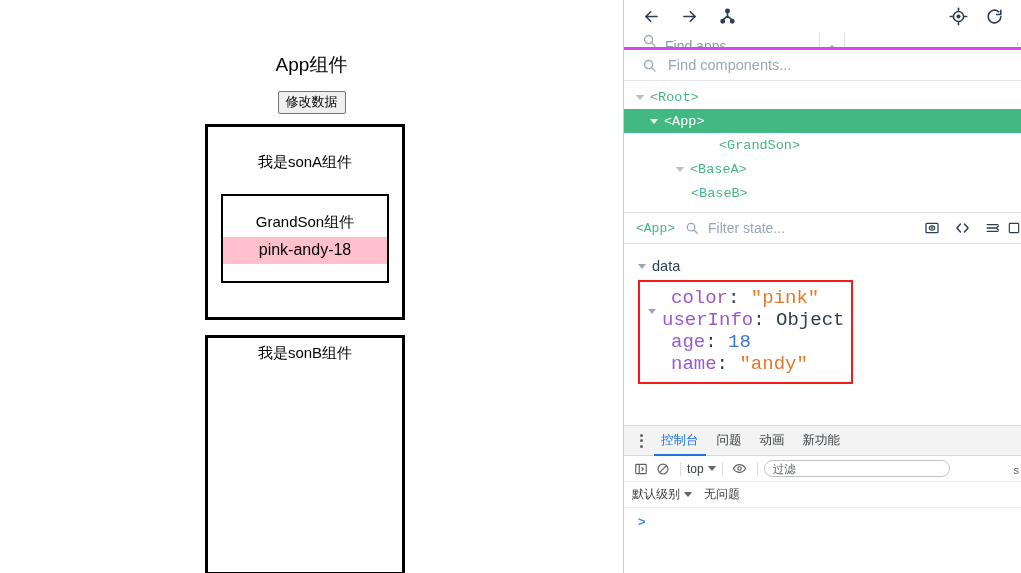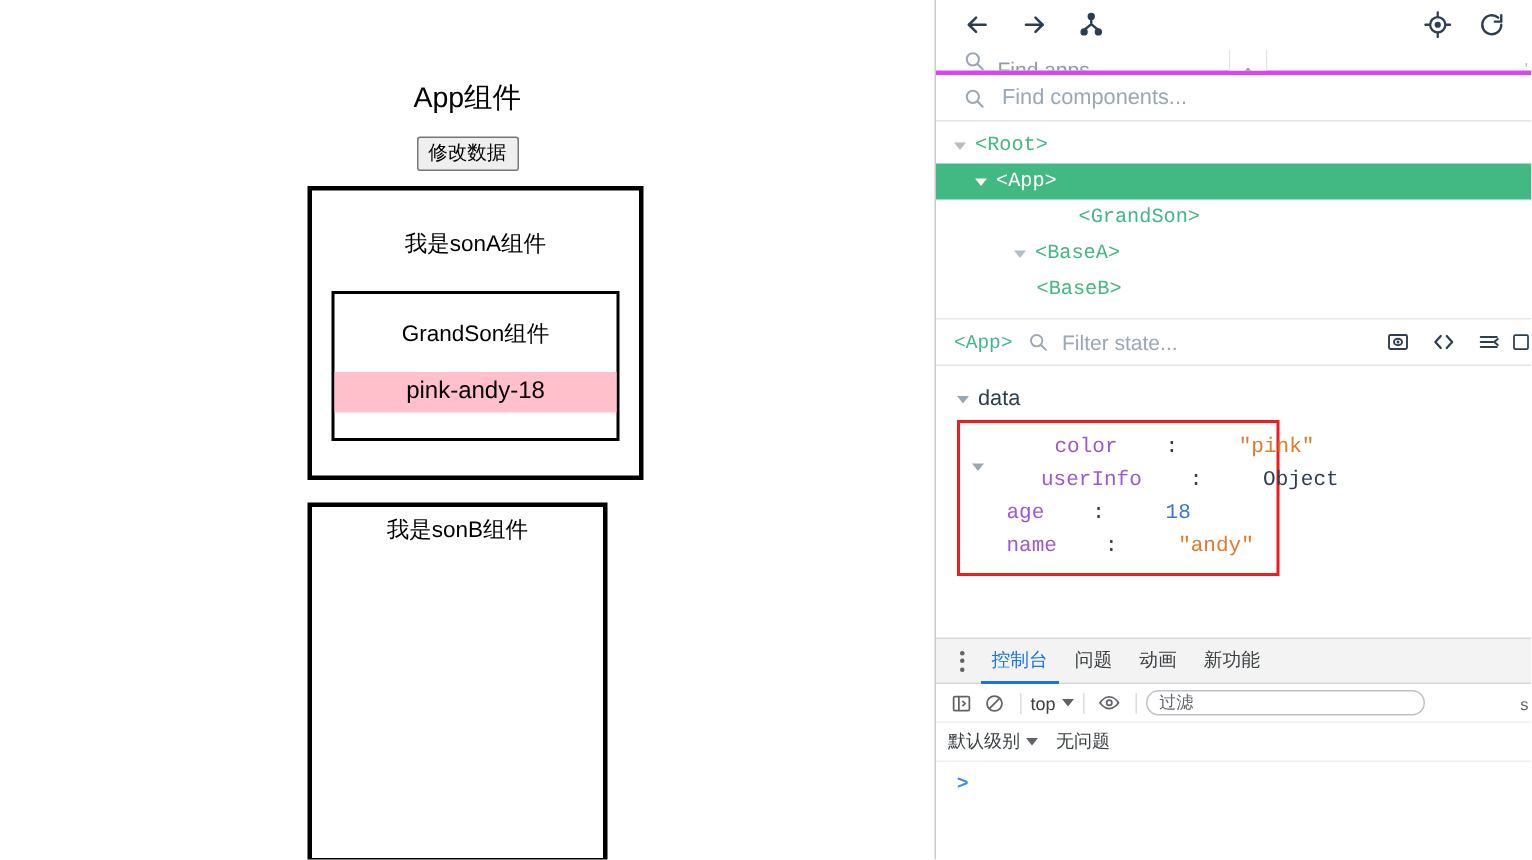--- a/index.html
+++ b/index.html
@@ -38,39 +38,39 @@
     border-radius: 2px;
     padding: 2px 7px 3px 7px;
     cursor: pointer;
     line-height: 1.2;
   }
   .son-box {
     position: absolute;
     background: #fff;
     border: 3px solid #000;
   }
-  #sonA-box { left: 205px; top: 112px; width: 224px; height: 196px; }
+  #sonA-box { left: 205px; top: 112px; width: 200px; height: 196px; }
   #sonB-box { left: 205px; top: 323px; width: 200px; height: 240px; }
   .son-label {
     text-align: center;
     font-size: 15px;
     color: #000;
     margin-top: 26px;
   }
   #sonB-box .son-label { margin-top: 6px; }
   .grandson-box {
     margin: 22px 13px 0 13px;
     border: 2px solid #000;
     background: #fff;
   }
   .grandson-label {
     text-align: center;
     font-size: 15px;
     color: #000;
-    padding: 17px 0 16px 0;
+    padding: 17px 0 5px 0;
   }
   .grandson-value {
     text-align: center;
     font-size: 16px;
     color: #000;
     background: #ffc0cb;
     padding: 4px 0 5px 0;
   }
   .grandson-pad { height: 17px; }
 
@@ -227,24 +227,24 @@
   }
   #data-head .arrow { border-top-color: #9aa7b4; }
   #data-box {
     border: 2.5px solid #f11b1b;
     width: 215px;
     padding: 5px 0 7px 0;
     background: #fff;
   }
   .kv {
     font-family: "Liberation Mono", monospace;
-    font-size: 14px;
+    font-size: 19px;
     line-height: 22px;
     white-space: nowrap;
-    display: flex; align-items: flex-start; gap: 32px;
+    display: flex; align-items: flex-start;
   }
   .kv .arrow { border-top-color: #9aa7b4; margin-left: 8px; }
   .kv .arrow-spacer { width: 17px; }
   .k-key { color: #9b59d0; }
   .k-punct { color: #2c3e50; }
   .v-str { color: #e07a2e; }
   .v-num { color: #3a74d8; }
   .v-obj { color: #2c3e50; }
   .indent1 { padding-left: 14px; }
   .indent2 { padding-left: 31px; }

